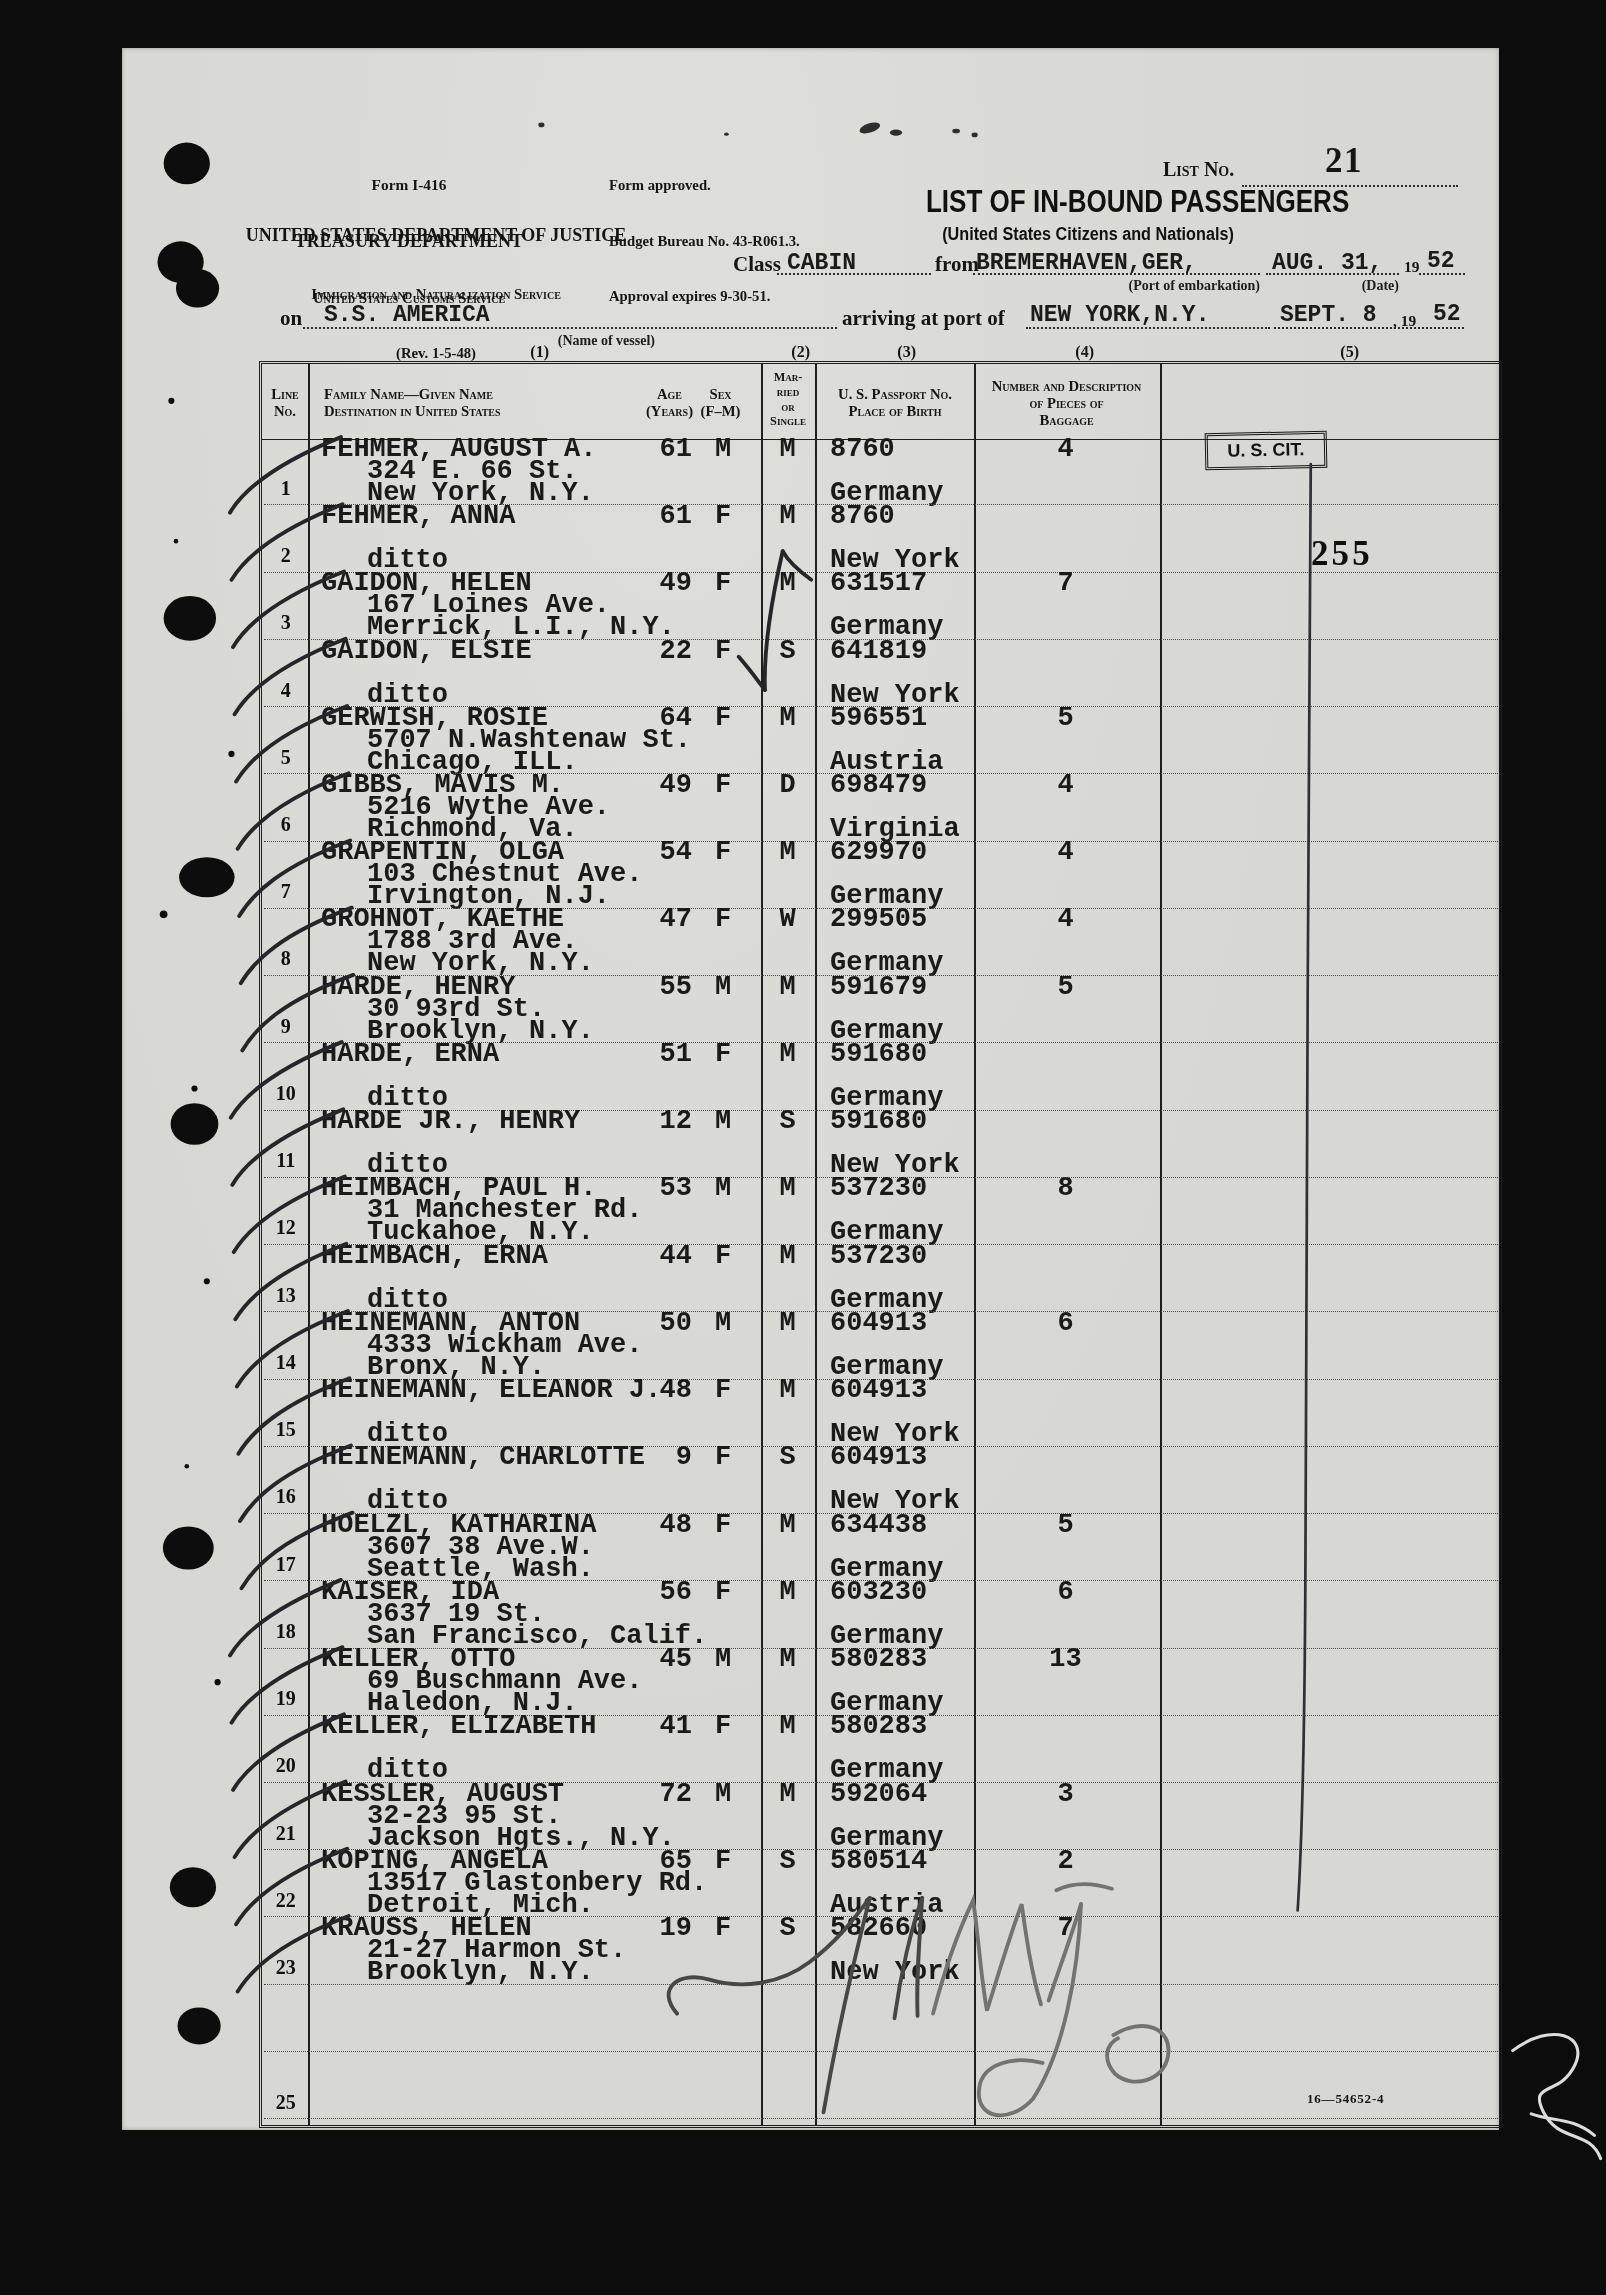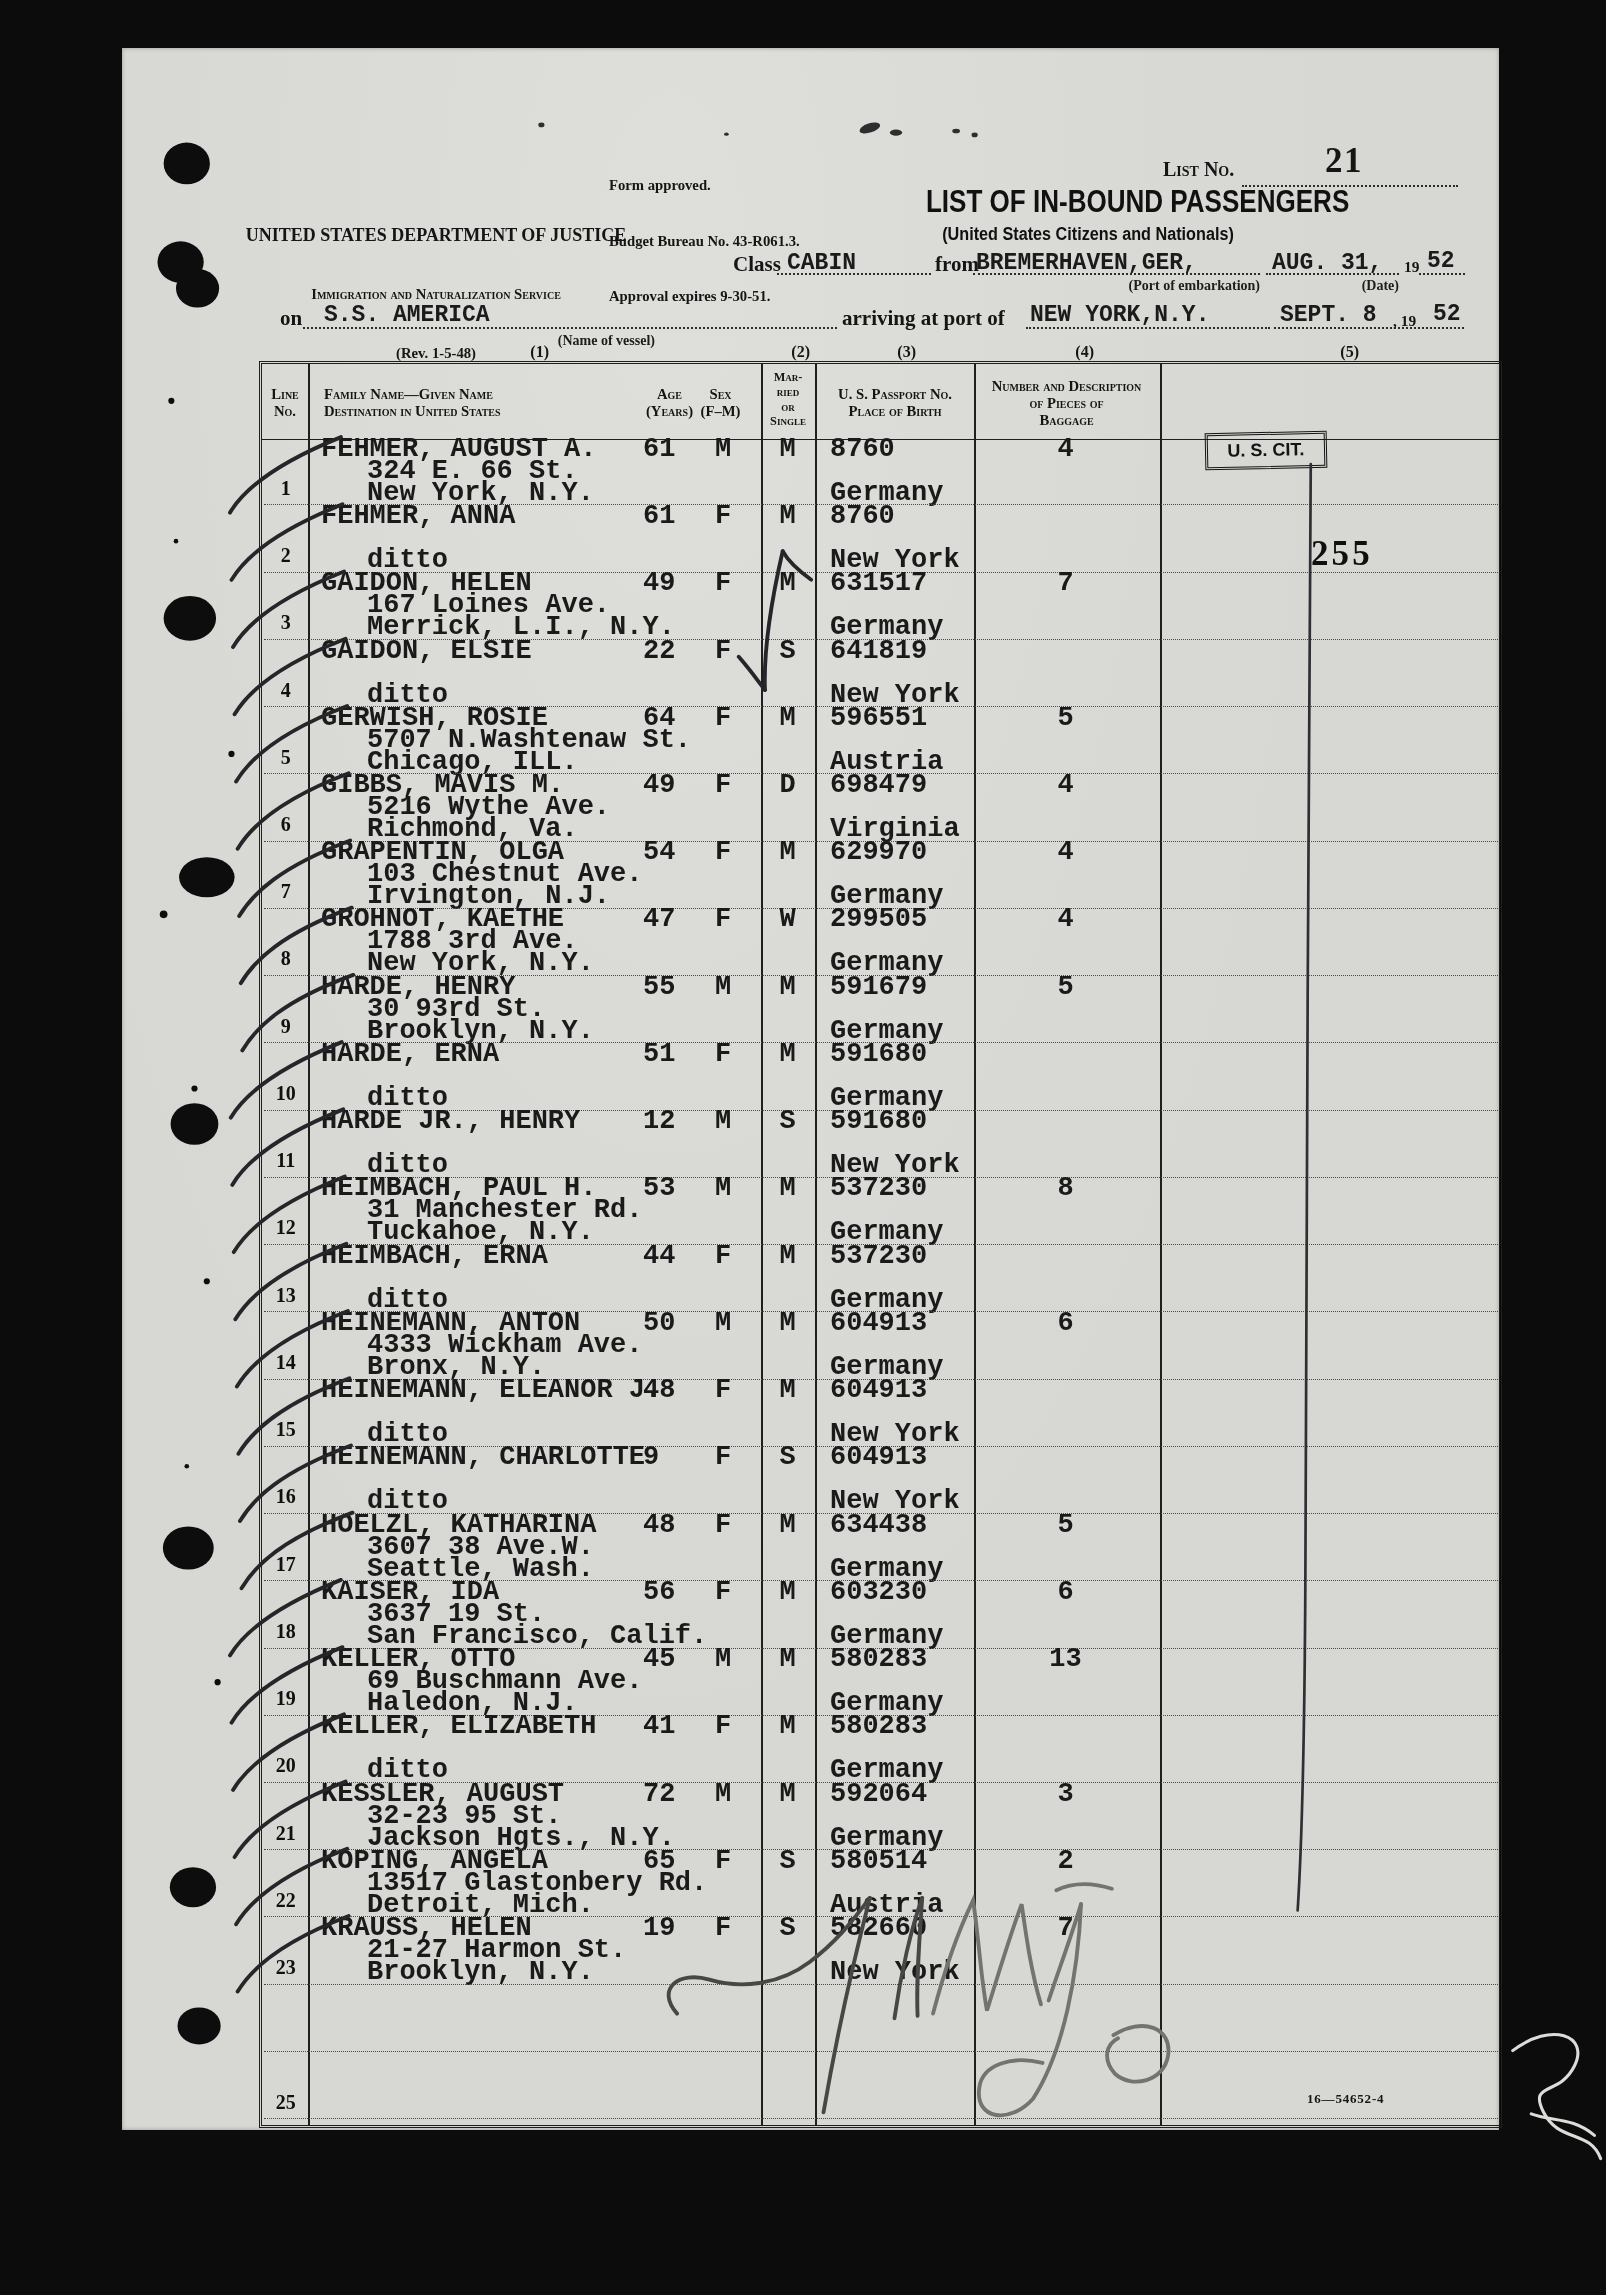--- a/index.html
+++ b/index.html
@@ -42,21 +42,21 @@
   .hc{position:absolute;font-family:"Liberation Serif",serif;font-weight:bold;font-variant:small-caps;
       font-size:14.7px;line-height:17px;color:#141414;text-align:center}
   .sep{position:absolute;left:1.5px;width:1234px;border-top:1.5px dotted #4a4a4e}
   .row{position:absolute;left:0;width:1237px;height:68px}
   .row .c{position:absolute;white-space:pre;font:bold 27px/27px "Liberation Mono",monospace;color:#1a1a1a}
   .row .ln{left:6.2px;top:39px;width:35px;text-align:center;
            font:bold 20px/20px "Liberation Serif",serif;color:#101010}
   .row .nm{left:59px;top:-3.1px}
   .row .ad{left:105px;top:19px}
   .row .ct{left:105px;top:41px}
-  .row .ag{left:381px;top:-3.1px;width:49px;text-align:left}
+  .row .ag{left:381px;top:-3.1px;width:49px;text-align:right}
   .row .sx{left:444px;top:-3.1px;width:34px;text-align:center}
   .row .mr{left:507px;top:-3.1px;width:37px;text-align:center}
   .row .pp{left:568px;top:-3.1px}
   .row .bp{left:568px;top:41px}
   .row .bg{left:771px;top:-3.1px;width:65px;text-align:center}
   
   #stamp-uscit{left:1083px;top:384px;width:116px;height:31px;border:3.1px double #141414;
         font-family:"Liberation Sans",sans-serif;font-weight:bold;font-size:18px;color:#141414;
         text-align:center;line-height:31px;transform:rotate(-1.2deg)}
   #stamp-255{left:1189px;top:486px;font-size:35px;letter-spacing:3.1px;color:#0f0f0f}
@@ -70,20 +70,25 @@
   .thr{fill:none;stroke:#dcdcd8;stroke-width:4;stroke-linecap:round}
   .blob{fill:#0d0d0d}
   .smudge{fill:#2e2e30}
 </style>
 </head>
 <body>
 
 <div id="page">
   <div id="paper">
 
+    <div class="abs serifB" id="blk-treasury">
+      <div class="l1">Form I-416</div>
+      <div class="l2">TREASURY DEPARTMENT</div>
+      <div class="l3 sc">United States Customs Service</div>
+    </div>
     <div class="abs serifB" id="blk-justice">
       <div class="l1">UNITED STATES DEPARTMENT OF JUSTICE</div>
       <div class="l2 sc">Immigration and Naturalization Service</div>
       <div class="l3">(Rev. 1-5-48)</div>
     </div>
     <div class="abs serifB" id="blk-approval">
       <div>Form approved.</div>
       <div>Budget Bureau No. 43-R061.3.</div>
       <div>Approval expires 9-30-51.</div>
     </div>

